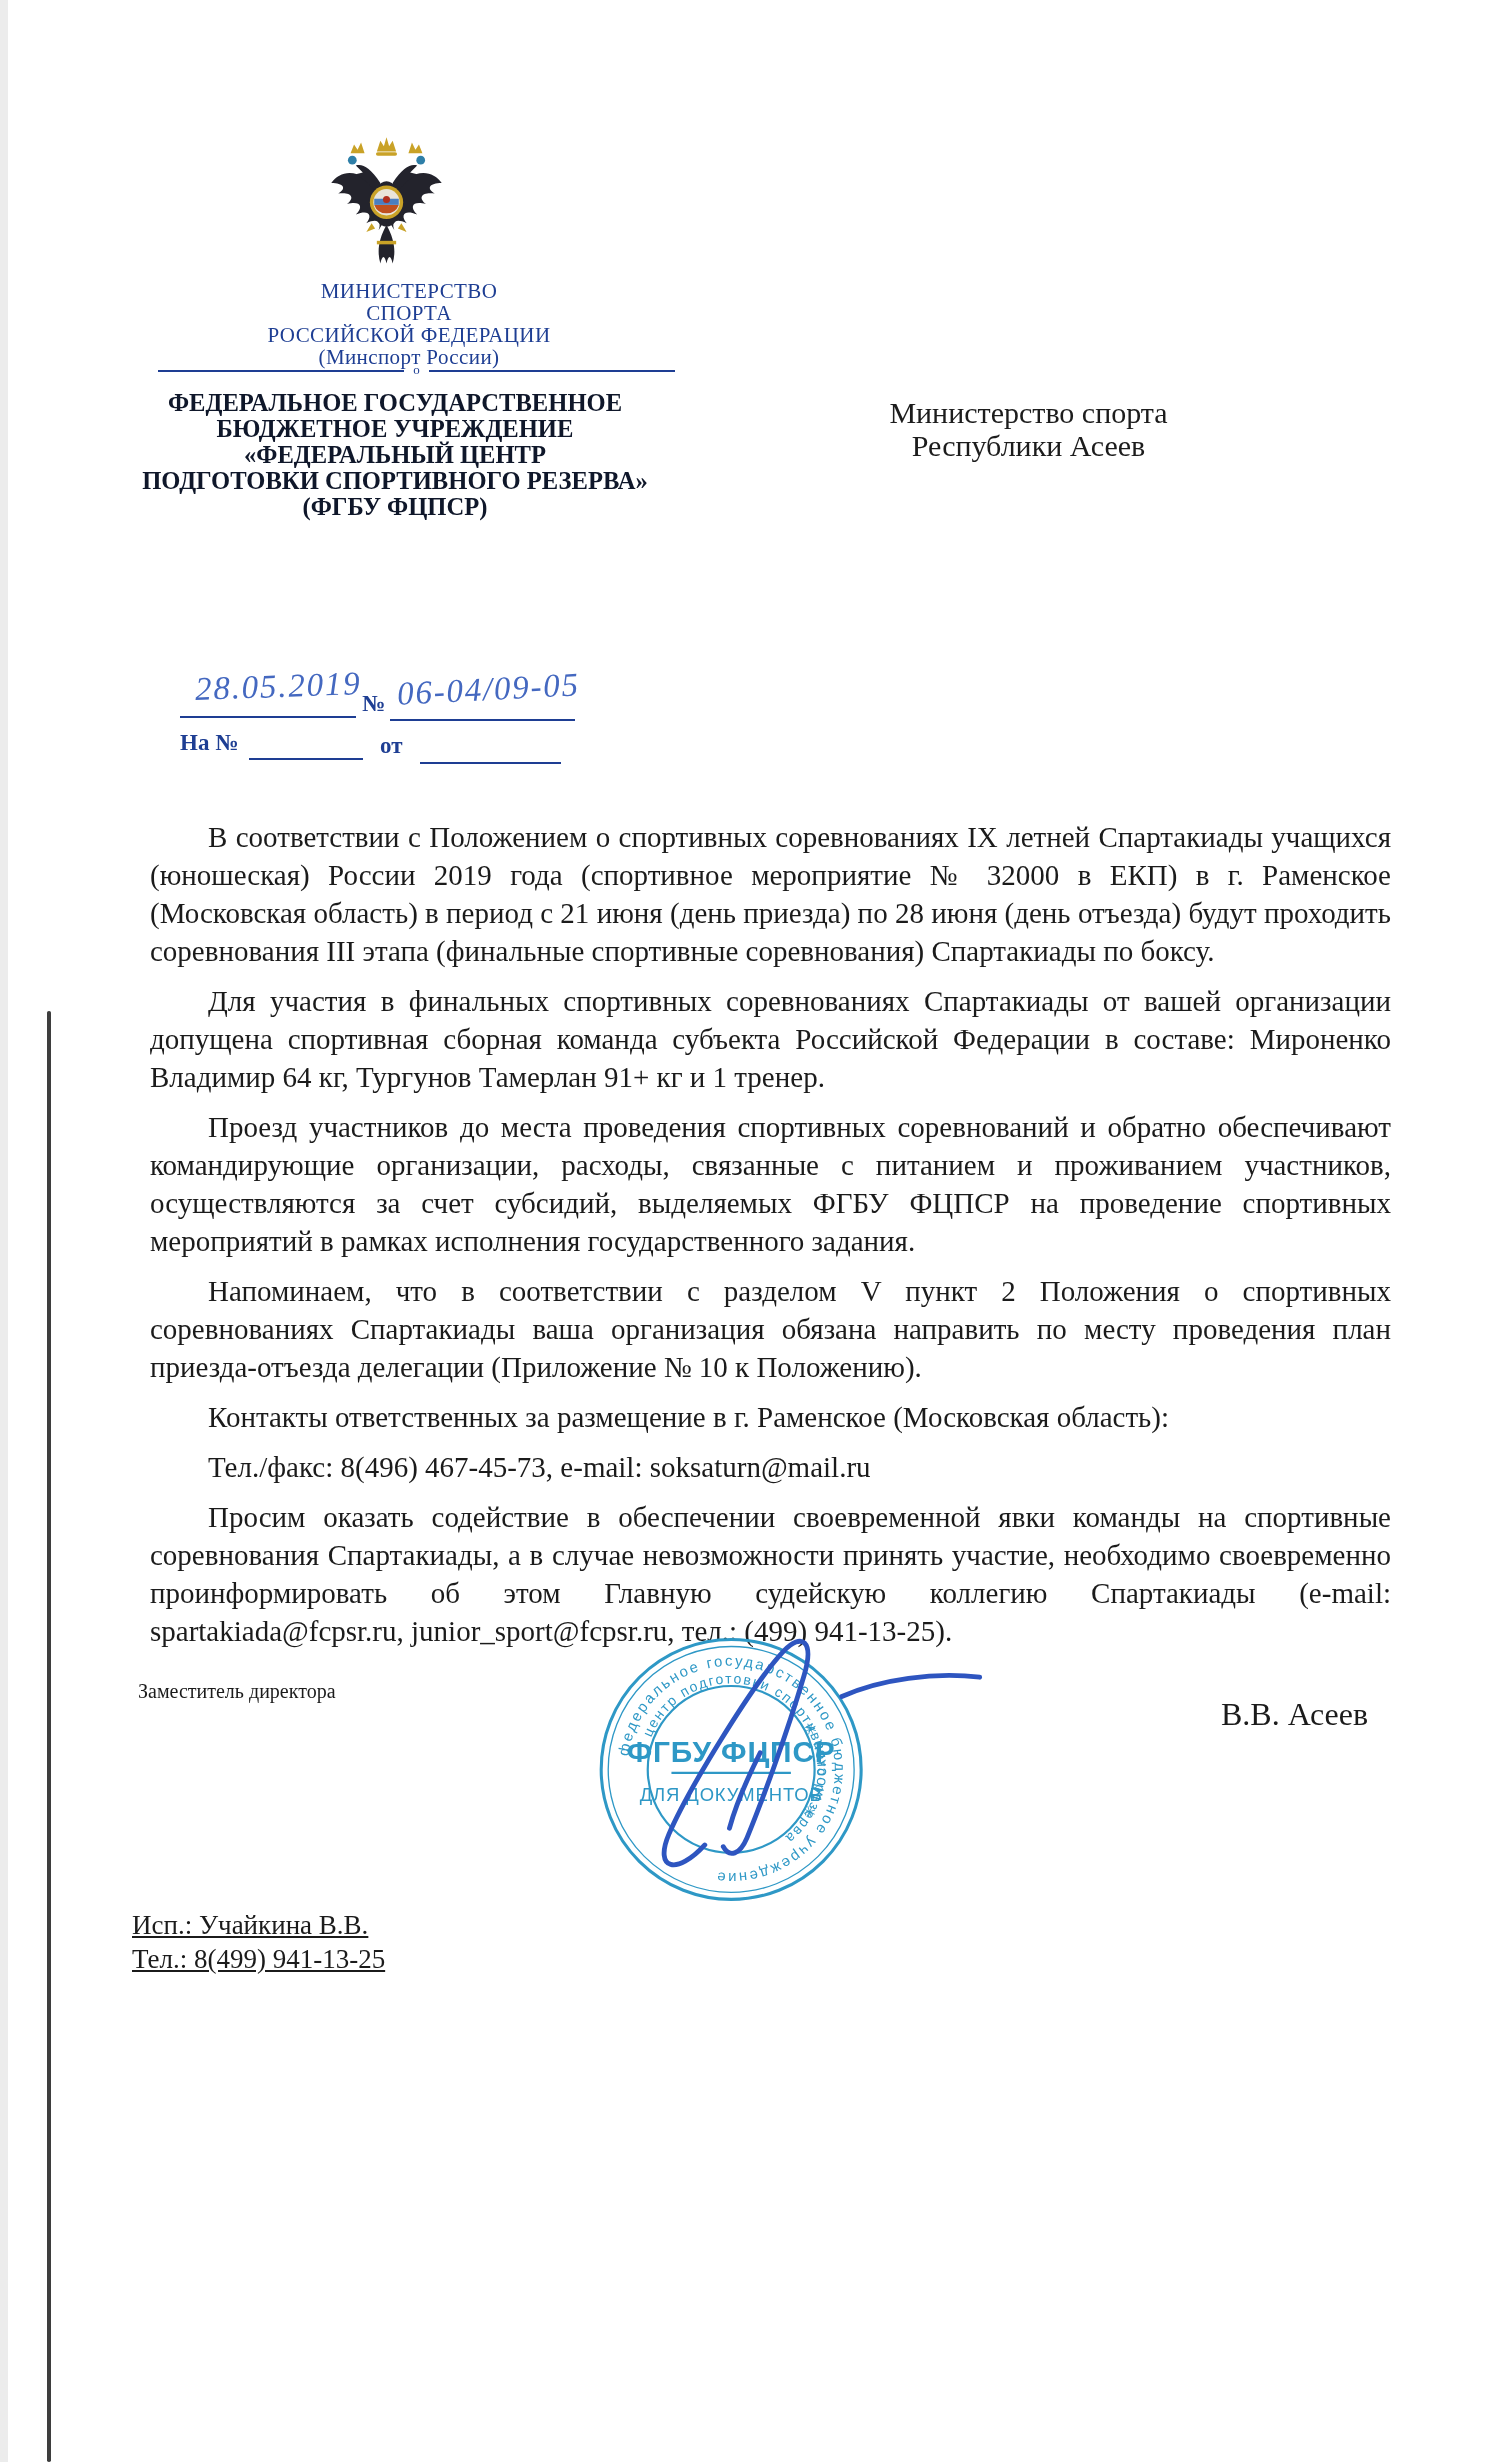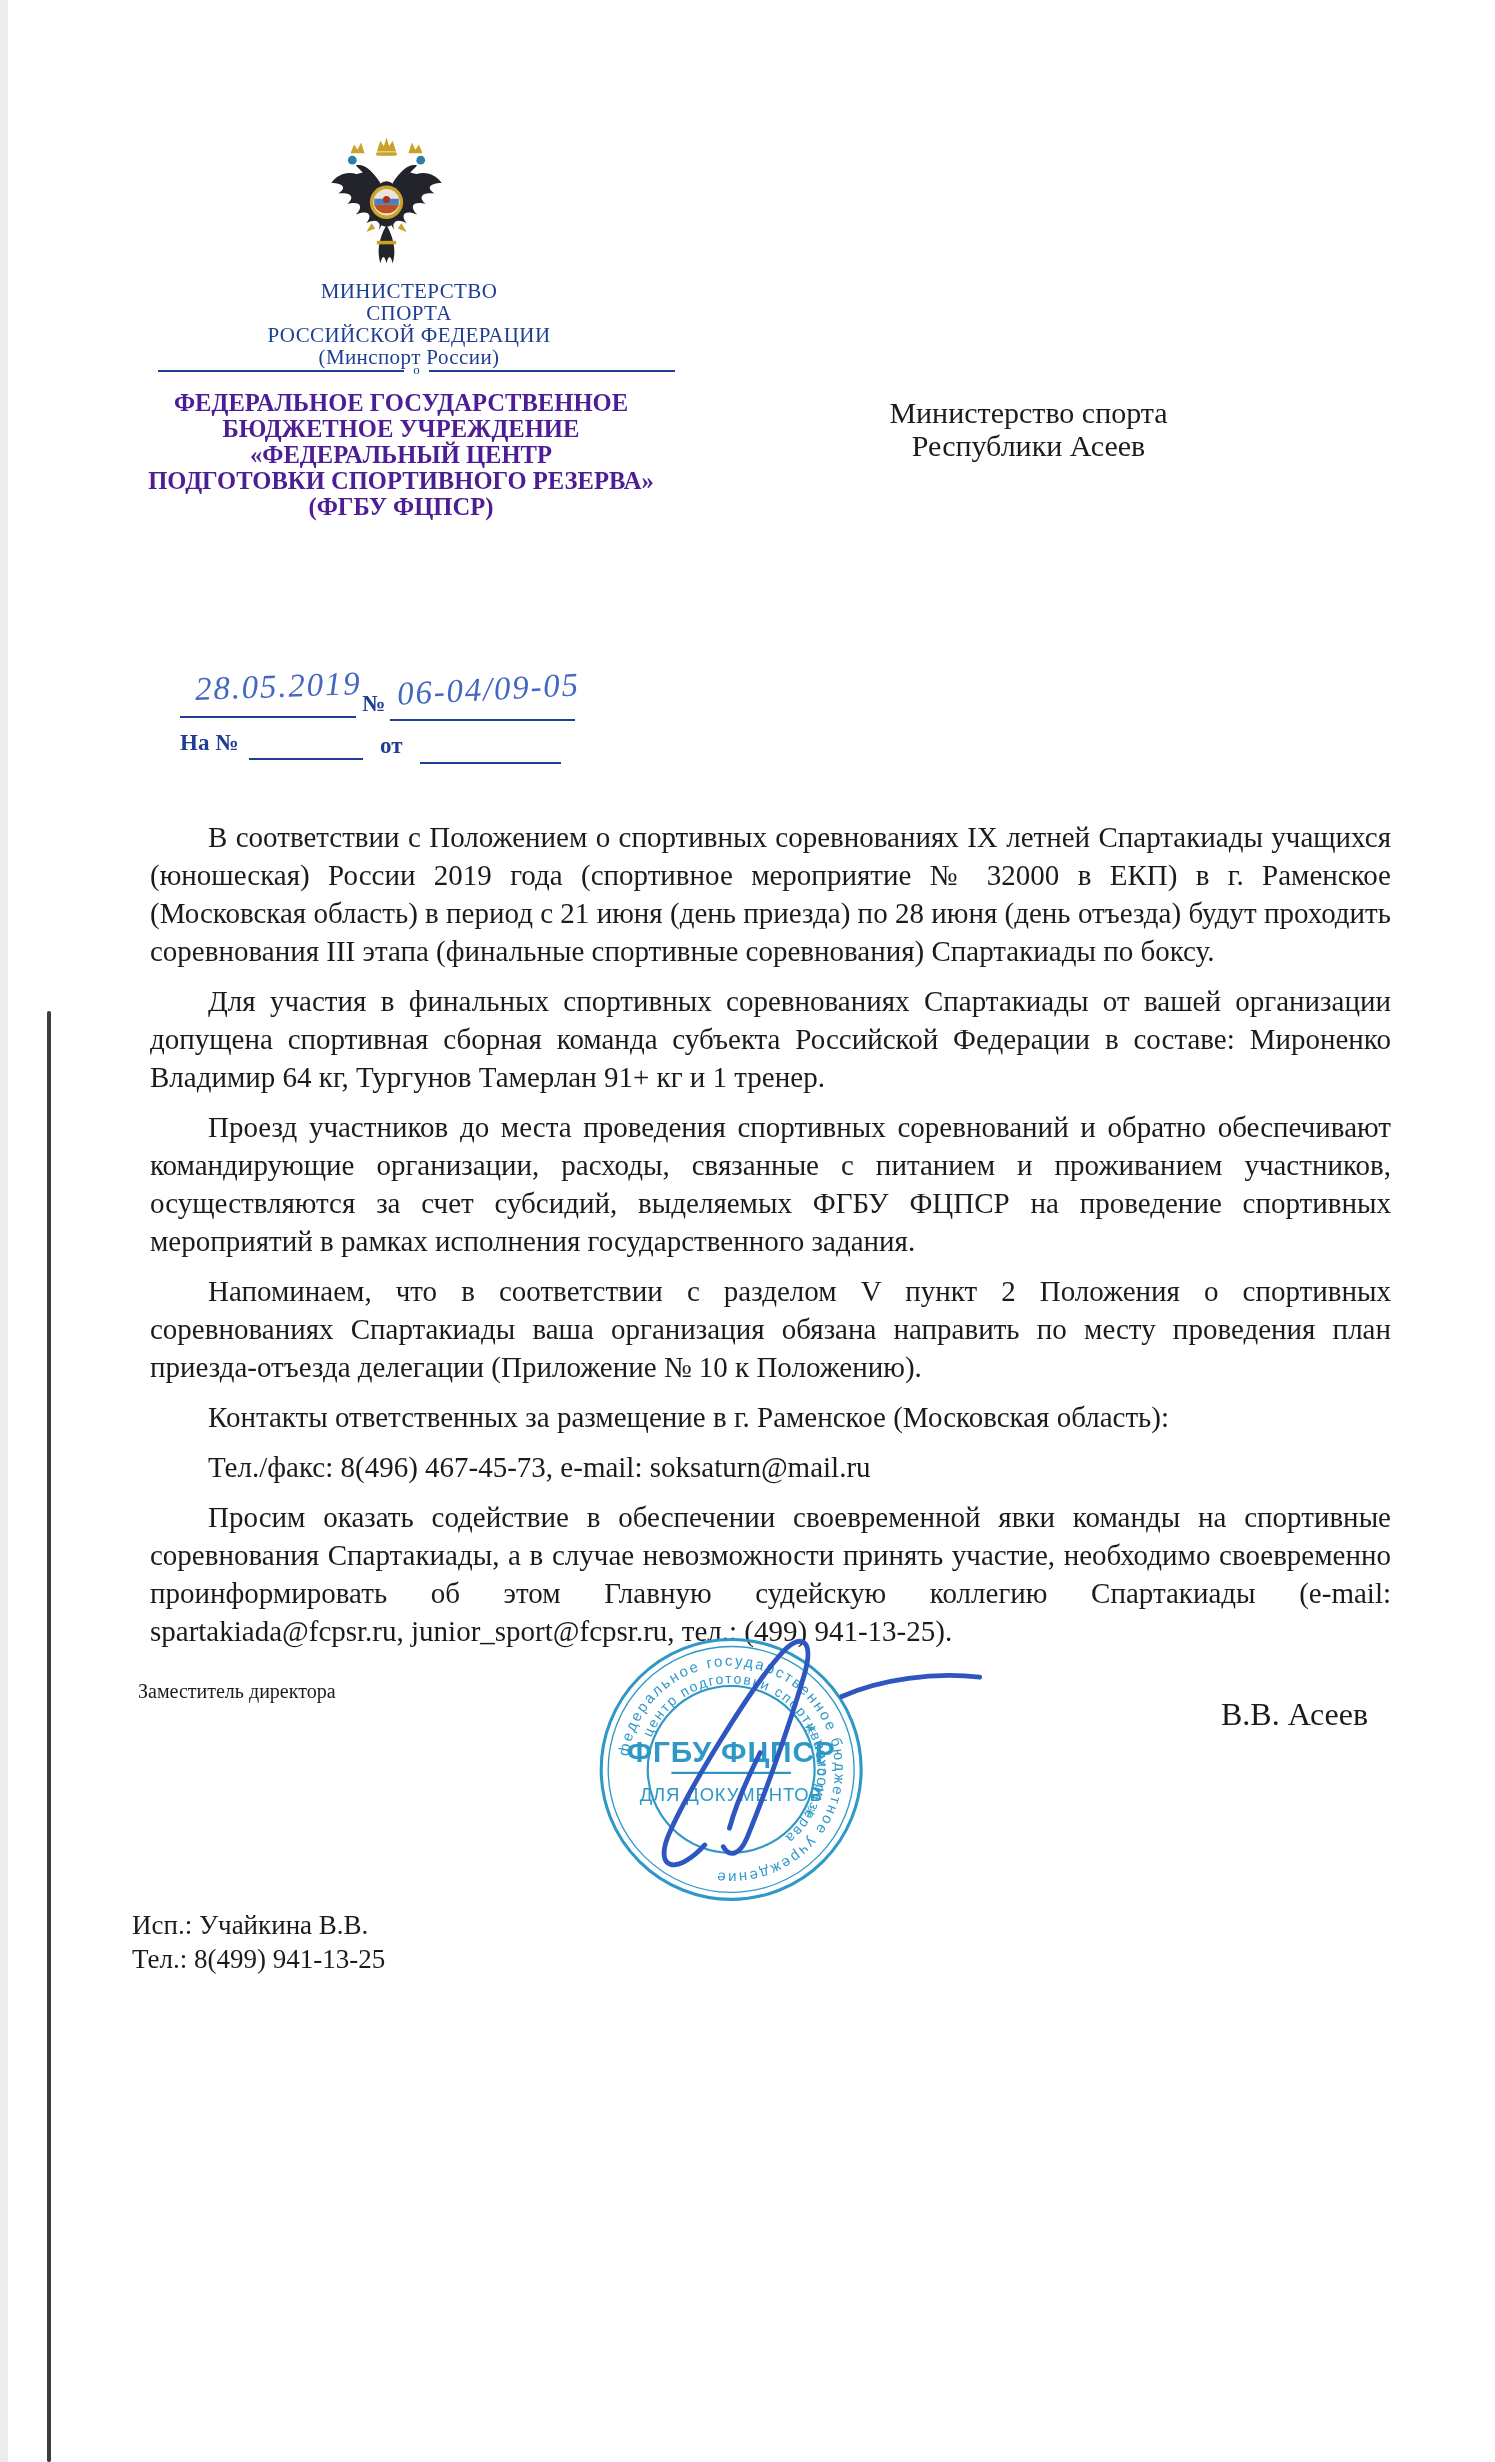--- a/index.html
+++ b/index.html
@@ -12,43 +12,43 @@
   .scan-line { position:absolute; left:47px; top:1011px; width:4.4px; height:1451px; background:#3e3e3e; border-radius:1.8px; }
 
   .emblem { position:absolute; left:326px; top:137px; width:121px; height:134px; }
 
   .ministry { position:absolute; left:132px; top:280px; width:554px; text-align:center;
               color:#1e3e93; font-size:21px; line-height:22px; letter-spacing:0.4px; }
   .divider { position:absolute; left:158px; top:364px; width:517px; display:flex; align-items:center; gap:8.8px; color:#1e3e93; }
   .divider .rule { flex:1; border-top:2.6px solid #1e3e93; }
   .divider .mark { font-size:13px; line-height:13px; transform:translateY(-0.9px); }
 
-  .org { position:absolute; left:124px; top:390px; width:554px; text-align:center;
-         color:#4c1d95; font-weight:bold; font-size:24.6px; line-height:26px; }
+  .org { position:absolute; left:118px; top:390px; width:554px; text-align:center;
+         color:#0f172a; font-weight:bold; font-size:24.6px; line-height:26px; }
   .addr { position:absolute; left:132px; top:535px; width:554px; text-align:center;
           color:#1e3e93; font-size:20px; line-height:21.5px; }
 
   .hand { position:absolute; color:#4468c0; font-style:italic; font-size:33px;
           letter-spacing:1.8px; white-space:nowrap; }
   .blank-line { position:absolute; border-top:2.2px solid #1e3e93; }
   .req-label { position:absolute; color:#1e3e93; font-weight:bold; font-size:23px; white-space:nowrap; }
 
   .addressee { position:absolute; left:844px; top:396px; width:369px; text-align:center;
                color:#1c1c1c; font-size:30px; line-height:33px; }
 
   .body-block { position:absolute; left:138px; top:806px; width:1265px; color:#1b1b1b; }
   .body-block p { margin:12px; font-size:29px; line-height:38px; text-align:justify; text-indent:58px; }
 
   .sig-position { position:absolute; left:138px; top:1680px; font-size:20px; color:#1b1b1b; white-space:nowrap; }
   .sig-name { position:absolute; left:1221px; top:1696px; font-size:32px; color:#1b1b1b; white-space:nowrap; }
 
   .stamp-svg { position:absolute; left:580px; top:1621px; width:413px; height:303px; }
   .stamp-sans { font-family:"Liberation Sans","DejaVu Sans",sans-serif; }
 
-  .footer { position:absolute; left:132px; top:1908px; color:#1b1b1b; font-size:27px; line-height:34px; }
+  .footer { position:absolute; left:132px; top:1908px; color:#1b1b1b; font-size:27px; line-height:34px;text-decoration:underline; }
 </style>
 </head>
 <body>
 
 <div class="page">
 
   <div class="scan-edge"></div>
   <div class="scan-line"></div>
 
   <svg class="emblem" viewBox="0 0 138 152">

